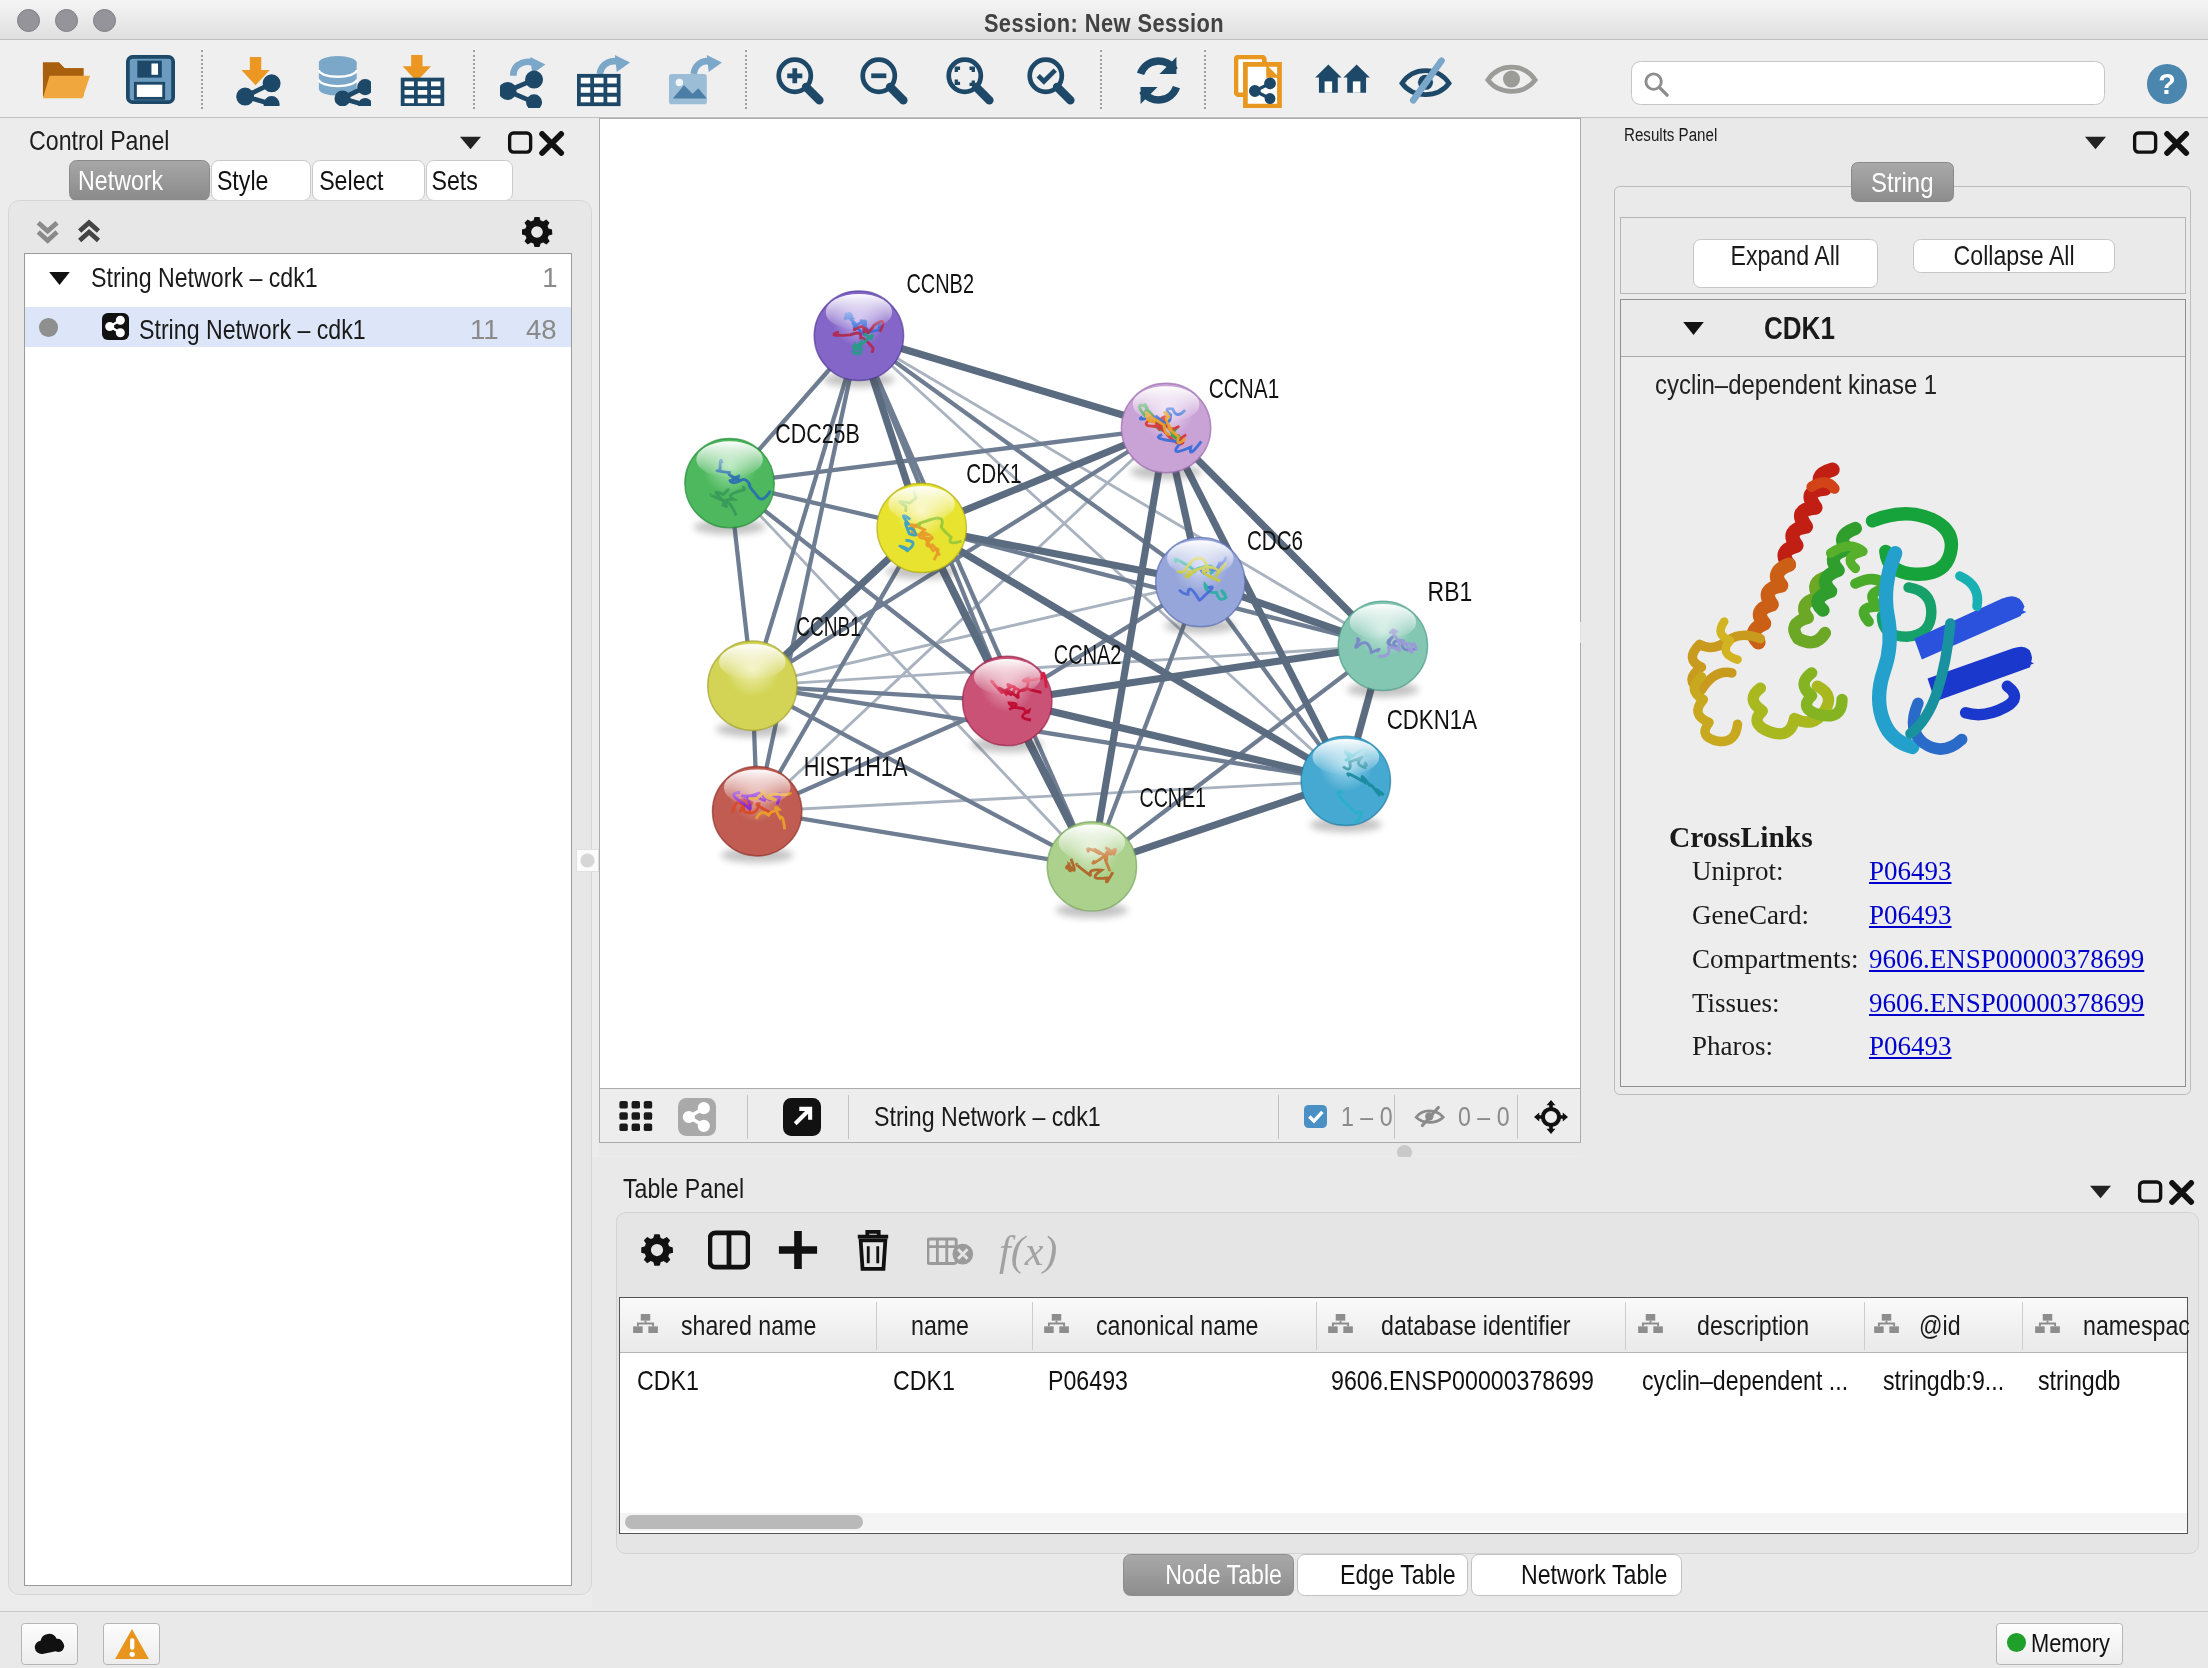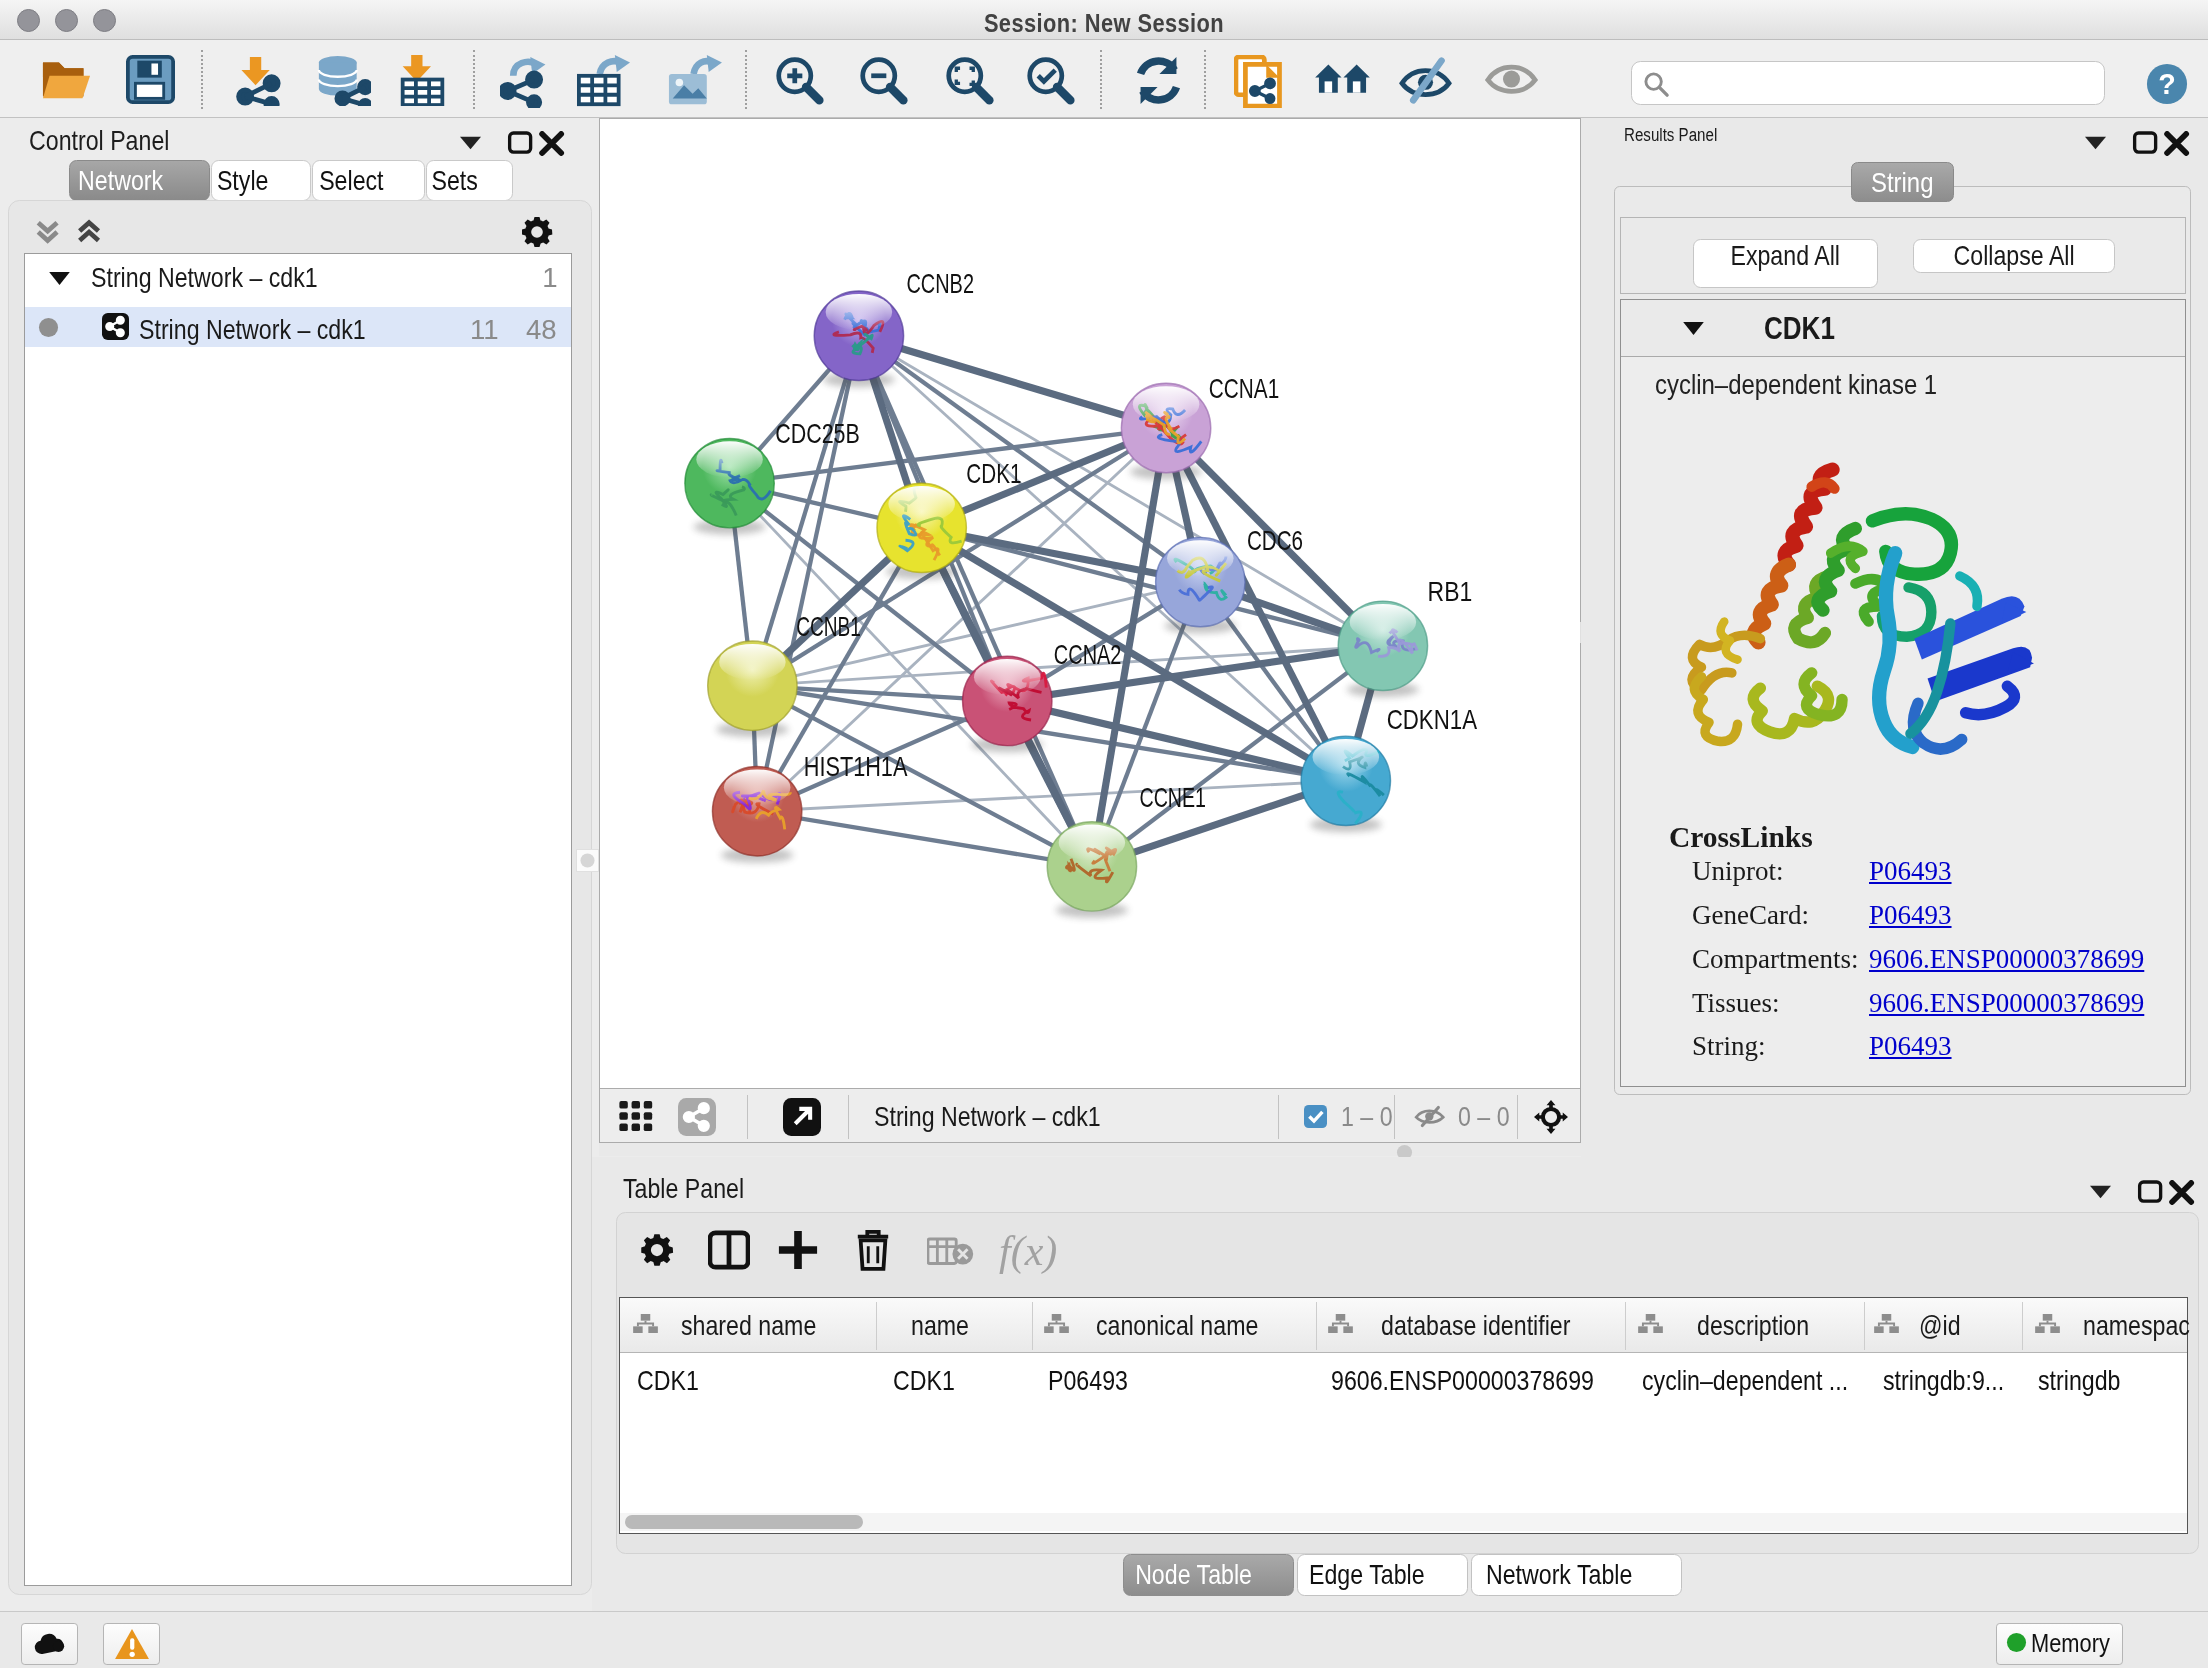--- a/index.html
+++ b/index.html
@@ -608,21 +608,21 @@
         <path d="M356 236 q16 12 -2 22 q-22 12 -42 6" stroke="#1a38cc" stroke-width="12"></path>
         <path d="M296 170 q-4 42 -14 72 q-10 30 -28 44" stroke="#18929e" stroke-width="11"></path>
         <path d="M306 120 q22 10 18 32" stroke="#19b0b4" stroke-width="10"></path>
       </g>
     </svg>
     <div style="position:absolute;left:48px;top:521px;font-size:29.5px;font-weight:bold;font-family:'Liberation Serif',serif;">CrossLinks</div>
     <div style="position:absolute;left:71px;top:556px;font-size:27px;font-family:'Liberation Serif',serif;">Uniprot:</div>
     <div style="position:absolute;left:71px;top:600px;font-size:27px;font-family:'Liberation Serif',serif;">GeneCard:</div>
     <div style="position:absolute;left:71px;top:644px;font-size:27px;font-family:'Liberation Serif',serif;">Compartments:</div>
     <div style="position:absolute;left:71px;top:688px;font-size:27px;font-family:'Liberation Serif',serif;">Tissues:</div>
-    <div style="position:absolute;left:71px;top:731px;font-size:27px;font-family:'Liberation Serif',serif;">String:</div>
+    <div style="position:absolute;left:71px;top:731px;font-size:27px;font-family:'Liberation Serif',serif;">Pharos:</div>
     <div style="position:absolute;left:248px;top:556px;font-size:27px;font-family:'Liberation Serif',serif;color:#0000cc;text-decoration:underline;">P06493</div>
     <div style="position:absolute;left:248px;top:600px;font-size:27px;font-family:'Liberation Serif',serif;color:#0000cc;text-decoration:underline;">P06493</div>
     <div style="position:absolute;left:248px;top:644px;font-size:27px;font-family:'Liberation Serif',serif;color:#0000cc;text-decoration:underline;">9606.ENSP00000378699</div>
     <div style="position:absolute;left:248px;top:688px;font-size:27px;font-family:'Liberation Serif',serif;color:#0000cc;text-decoration:underline;">9606.ENSP00000378699</div>
     <div style="position:absolute;left:248px;top:731px;font-size:27px;font-family:'Liberation Serif',serif;color:#0000cc;text-decoration:underline;">P06493</div>
   </div>
 </div>
 <div class="abs" id="tp">
   <div style="position:absolute;left:31px;top:16px;font-size:27.6px;"><span class="nw">Table Panel</span></div>
   <svg style="position:absolute;left:1498px;top:23px;" width="105" height="25" viewBox="0 0 110 26">
@@ -730,17 +730,17 @@
         <circle cx="11" cy="11" r="10" fill="#1fa02a"></circle>
       </svg>
     <div style="position:absolute;left:34px;top:4.8px;font-size:26px;color:#111;"><span class="nw">Memory</span></div>
   </div>
 </div>
 <style>
   .th { position:absolute; top:12.4px; font-size:27.6px; color:#1a1a1a; }
   .thi { position:absolute; top:16px; width:25px; height:19px; }
   .td { position:absolute; top:67px; font-size:27.6px; color:#111; }
   .btab { position:absolute; top:397px; height:42px; background:#fff; border:1px solid #c2c2c2;
-    border-radius:7.6px; font-size:27.6px; text-align:left; line-height:40px; color:#111; }
+    border-radius:7.6px; font-size:27.6px; text-align:right; line-height:40px; color:#111; }
   .tabsel2 { background:linear-gradient(#a9a9a9,#8d8d8d); color:#fff; border:1px solid #8d8d8d; }
 </style>
 
 
 
 </body></html>

